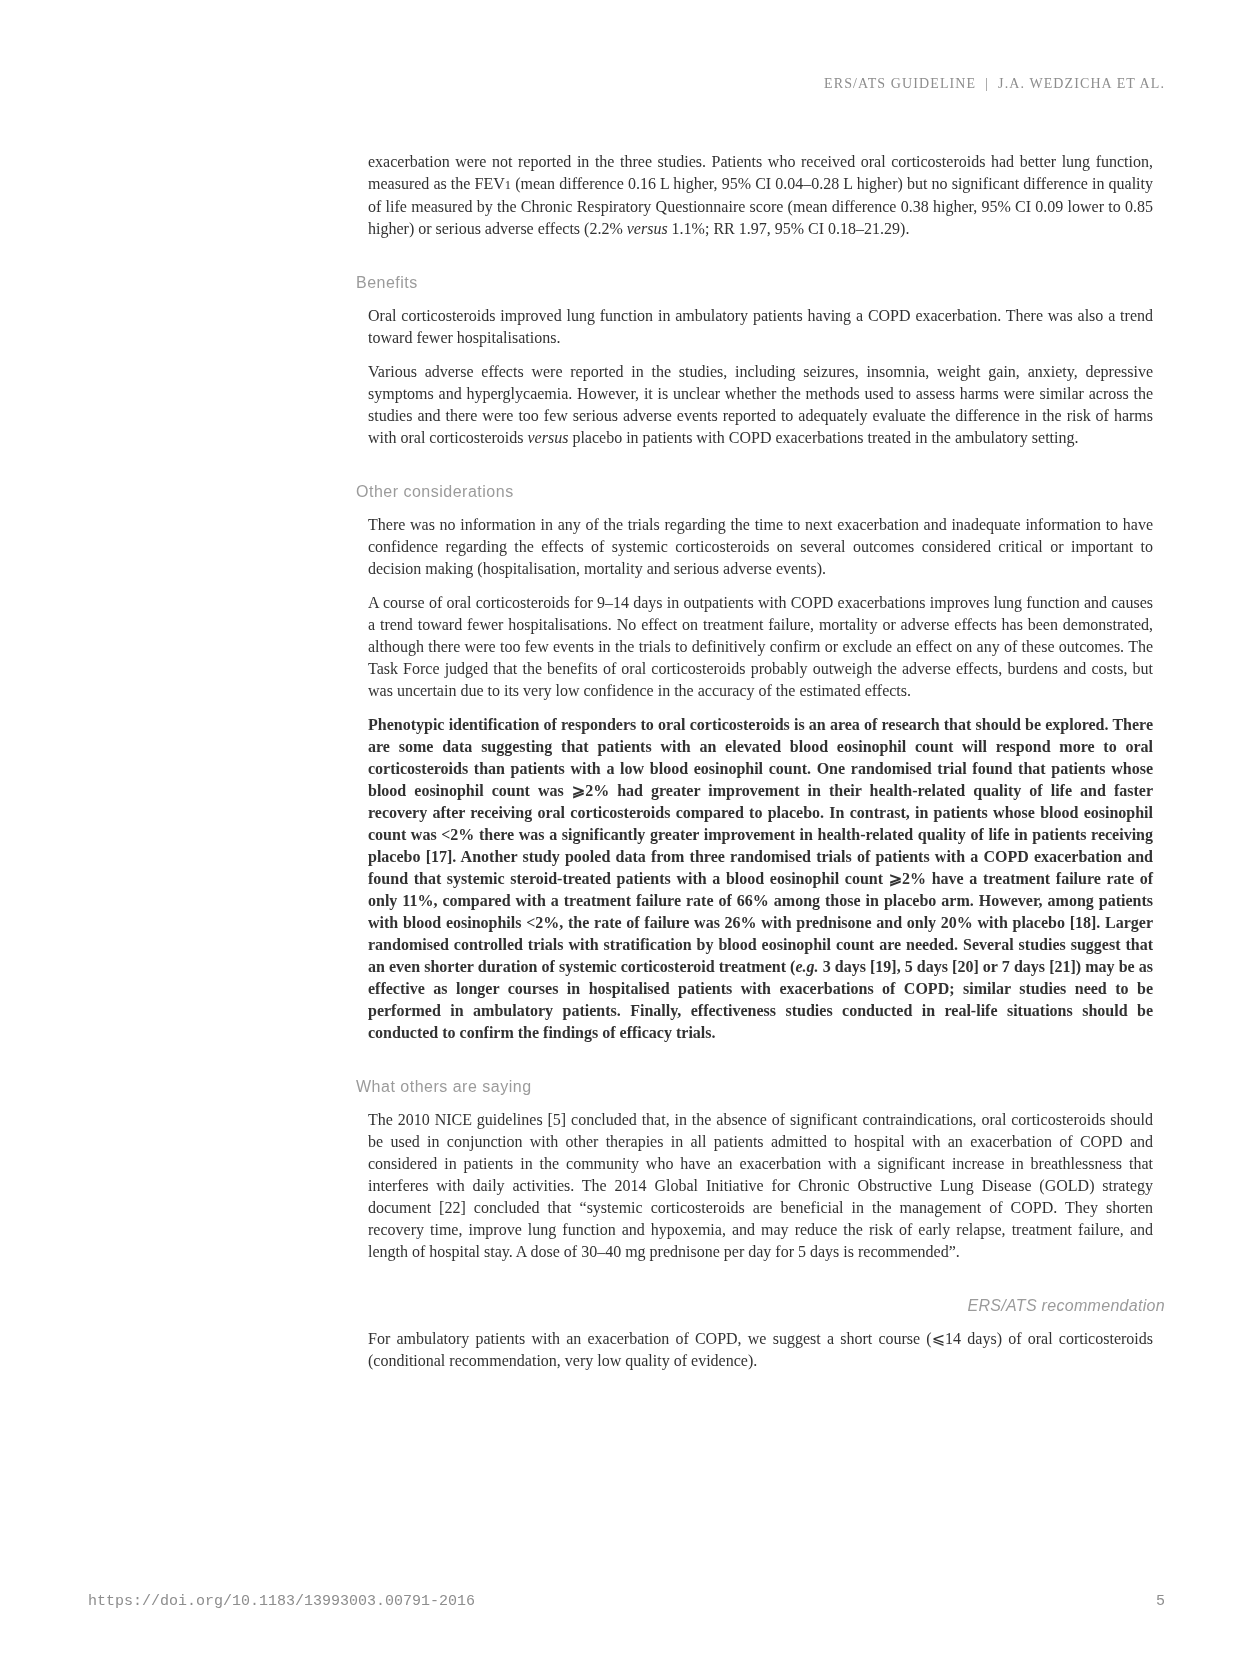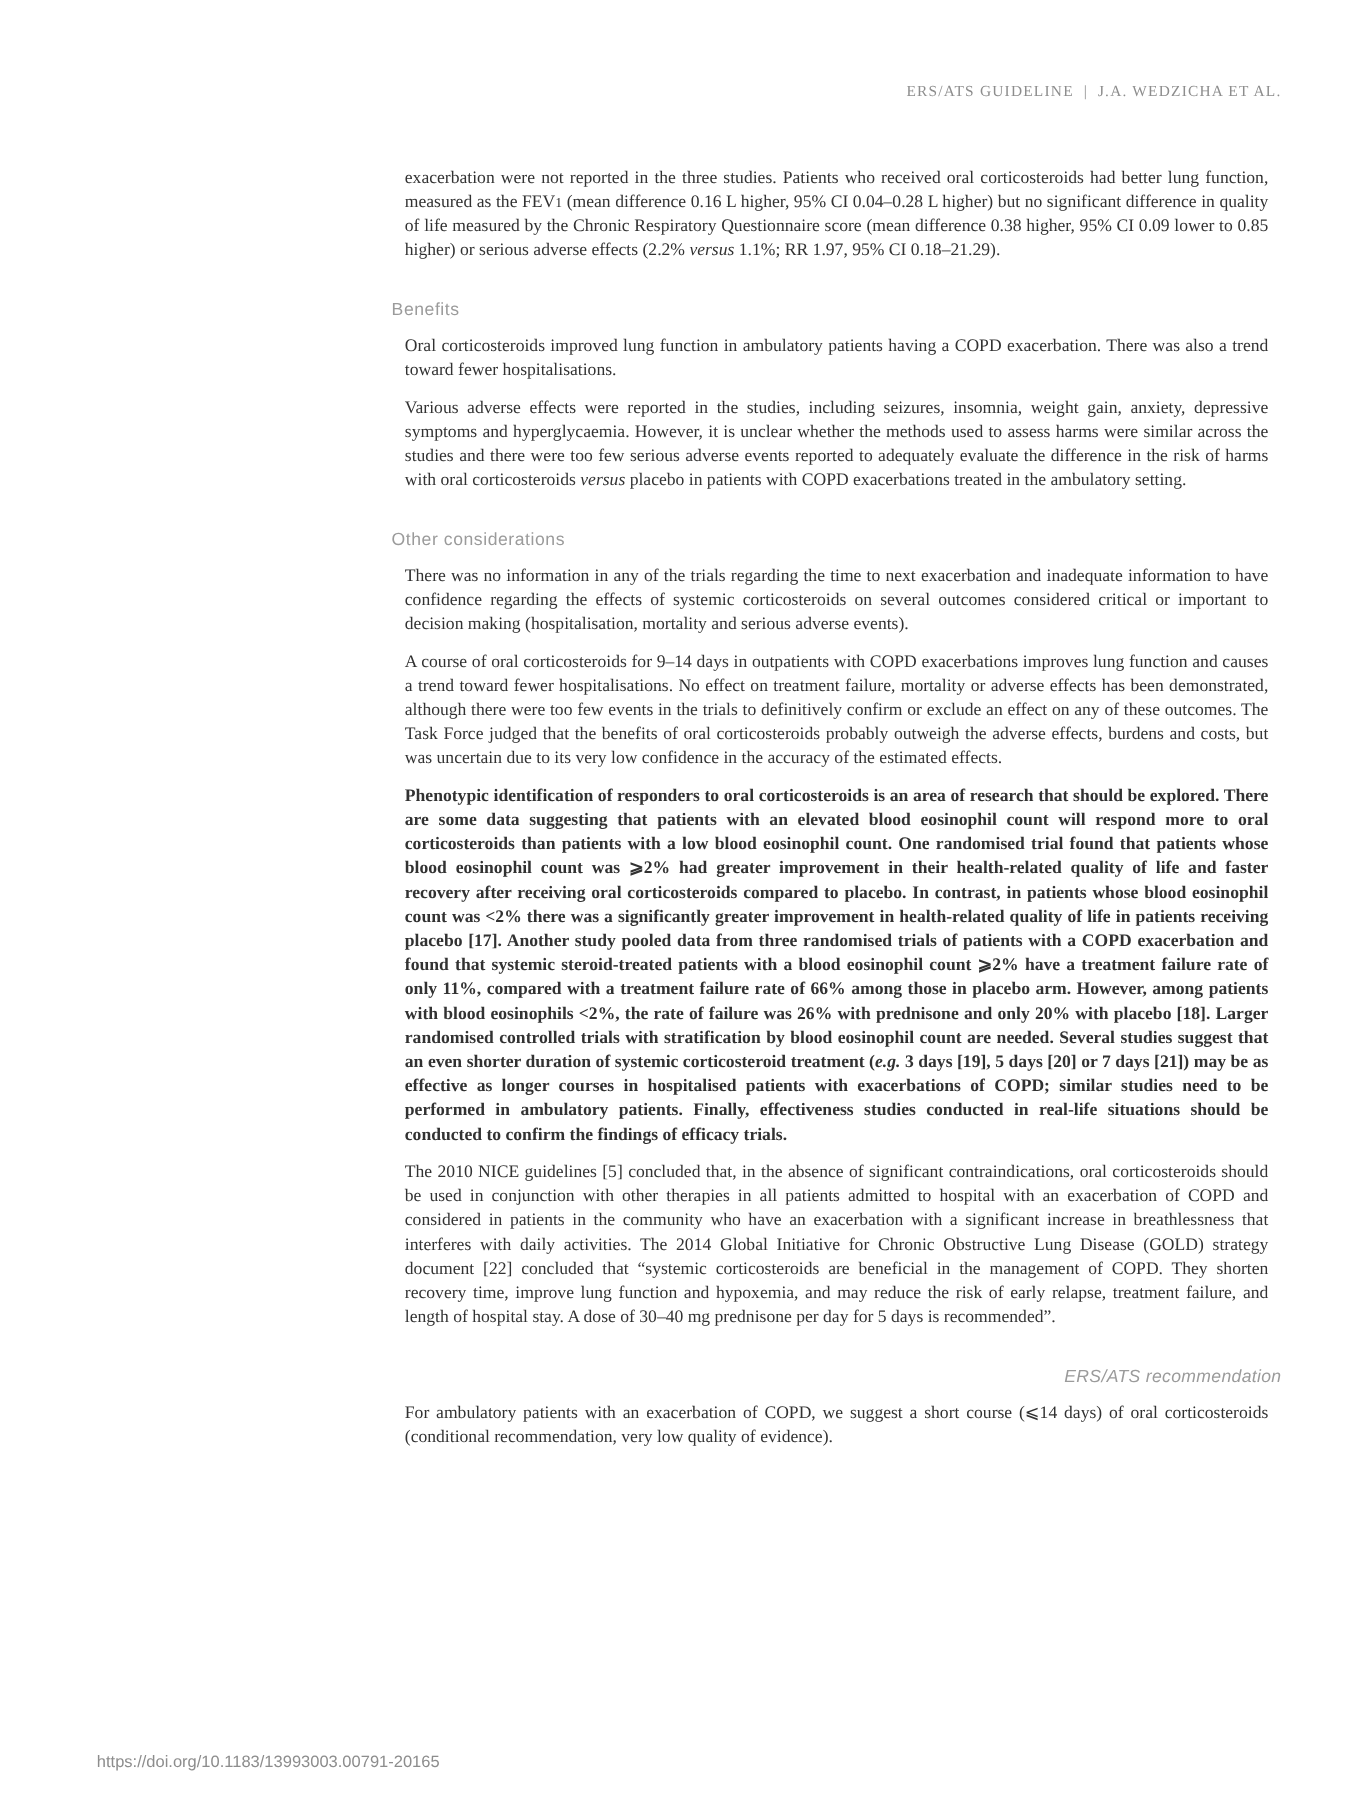--- a/index.html
+++ b/index.html
@@ -49,22 +49,23 @@
   .body-para { margin: 12px; }
   .body-para + .body-para { margin-top: 10px; font-weight: bold; }
   .body-para em { font-style: italic; }
   .fev-sub { font-size: 0.78em; }
   .page-footer {
     position: absolute;
     left: 88px;
     right: 76px;
     bottom: 44px;
     display: flex;
+    justify-content: space-between;
     align-items: baseline;
-    font-family: Liberation Sans, sans-serif;
+    font-family: Liberation Mono, monospace;
     font-size: 15px;
     color: var(--running-head-gray, #8d8d8d);
   }
   .doi-link { color: var(--running-head-gray, #8d8d8d); text-decoration: none; cursor: pointer; }
   .page-number { color: var(--running-head-gray, #8d8d8d); }
 </style>
 </head>
 <body>
 
 <div class="page">
@@ -86,20 +87,21 @@
       </section>
       <section class="article-section">
         <h2 class="sec-heading">Other considerations</h2>
         <p class="body-para"><span>There was no information in any of the trials regarding the time to next exacerbation and inadequate information to have confidence regarding the effects of systemic corticosteroids on several outcomes considered critical or important to decision making (hospitalisation, mortality and serious adverse events).</span></p>
       </section>
       <section class="article-section">
         <p class="body-para"><span>A course of oral corticosteroids for 9–14 days in outpatients with COPD exacerbations improves lung function and causes a trend toward fewer hospitalisations. No effect on treatment failure, mortality or adverse effects has been demonstrated, although there were too few events in the trials to definitively confirm or exclude an effect on any of these outcomes. The Task Force judged that the benefits of oral corticosteroids probably outweigh the adverse effects, burdens and costs, but was uncertain due to its very low confidence in the accuracy of the estimated effects.</span></p>
         <p class="body-para"><span>Phenotypic identification of responders to oral corticosteroids is an area of research that should be explored. There are some data suggesting that patients with an elevated blood eosinophil count will respond more to oral corticosteroids than patients with a low blood eosinophil count. One randomised trial found that patients whose blood eosinophil count was ⩾2% had greater improvement in their health-related quality of life and faster recovery after receiving oral corticosteroids compared to placebo. In contrast, in patients whose blood eosinophil count was &lt;2% there was a significantly greater improvement in health-related quality of life in patients receiving placebo [17]. Another study pooled data from three randomised trials of patients with a COPD exacerbation and found that systemic steroid-treated patients with a blood eosinophil count ⩾2% have a treatment failure rate of only 11%, compared with a treatment failure rate of 66% among those in placebo arm. However, among patients with blood eosinophils &lt;2%, the rate of failure was 26% with prednisone and only 20% with placebo [18]. Larger randomised controlled trials with stratification by blood eosinophil count are needed. Several studies suggest that an even shorter duration of systemic corticosteroid treatment (</span><em>e.g.</em><span> 3 days [19], 5 days [20] or 7 days [21]) may be as effective as longer courses in hospitalised patients with exacerbations of COPD; similar studies need to be performed in ambulatory patients. Finally, effectiveness studies conducted in real-life situations should be conducted to confirm the findings of efficacy trials.</span></p>
       </section>
       <section class="article-section">
+        <h2 class="sec-heading">What others are saying</h2>
         <p class="body-para"><span>The 2010 NICE guidelines [5] concluded that, in the absence of significant contraindications, oral corticosteroids should be used in conjunction with other therapies in all patients admitted to hospital with an exacerbation of COPD and considered in patients in the community who have an exacerbation with a significant increase in breathlessness that interferes with daily activities. The 2014 Global Initiative for Chronic Obstructive Lung Disease (GOLD) strategy document [22] concluded that “systemic corticosteroids are beneficial in the management of COPD. They shorten recovery time, improve lung function and hypoxemia, and may reduce the risk of early relapse, treatment failure, and length of hospital stay. A dose of 30–40 mg prednisone per day for 5 days is recommended”.</span></p>
       </section>
       <section class="article-section">
         <h2 class="sec-heading italic">ERS/ATS recommendation</h2>
         <p class="body-para"><span>For ambulatory patients with an exacerbation of COPD, we suggest a short course (⩽14 days) of oral corticosteroids (conditional recommendation, very low quality of evidence).</span></p>
       </section>
     </main>
 
   <footer class="page-footer">
     <a class="doi-link">https://doi.org/10.1183/13993003.00791-2016</a>

